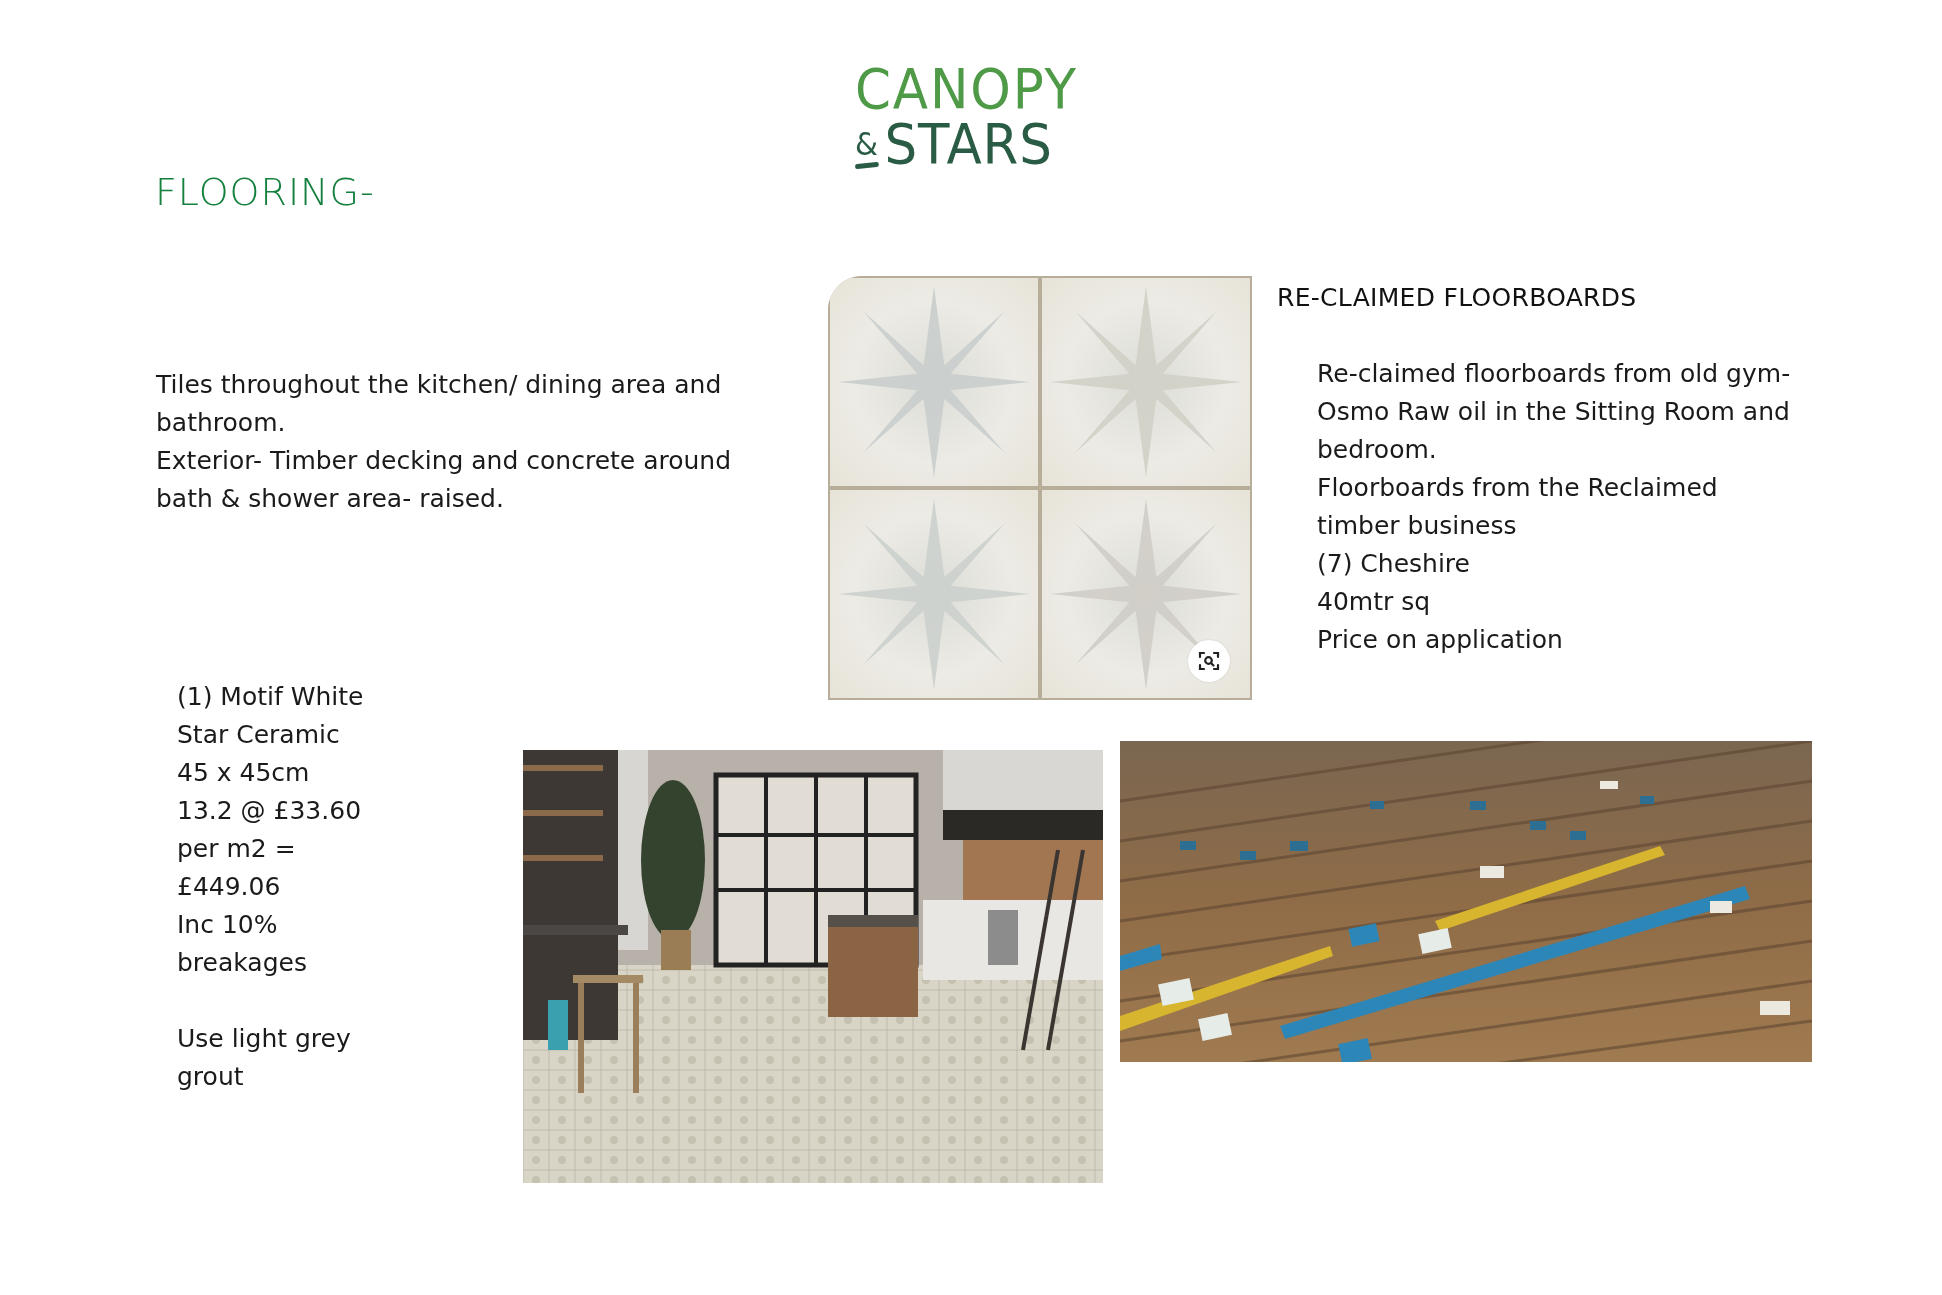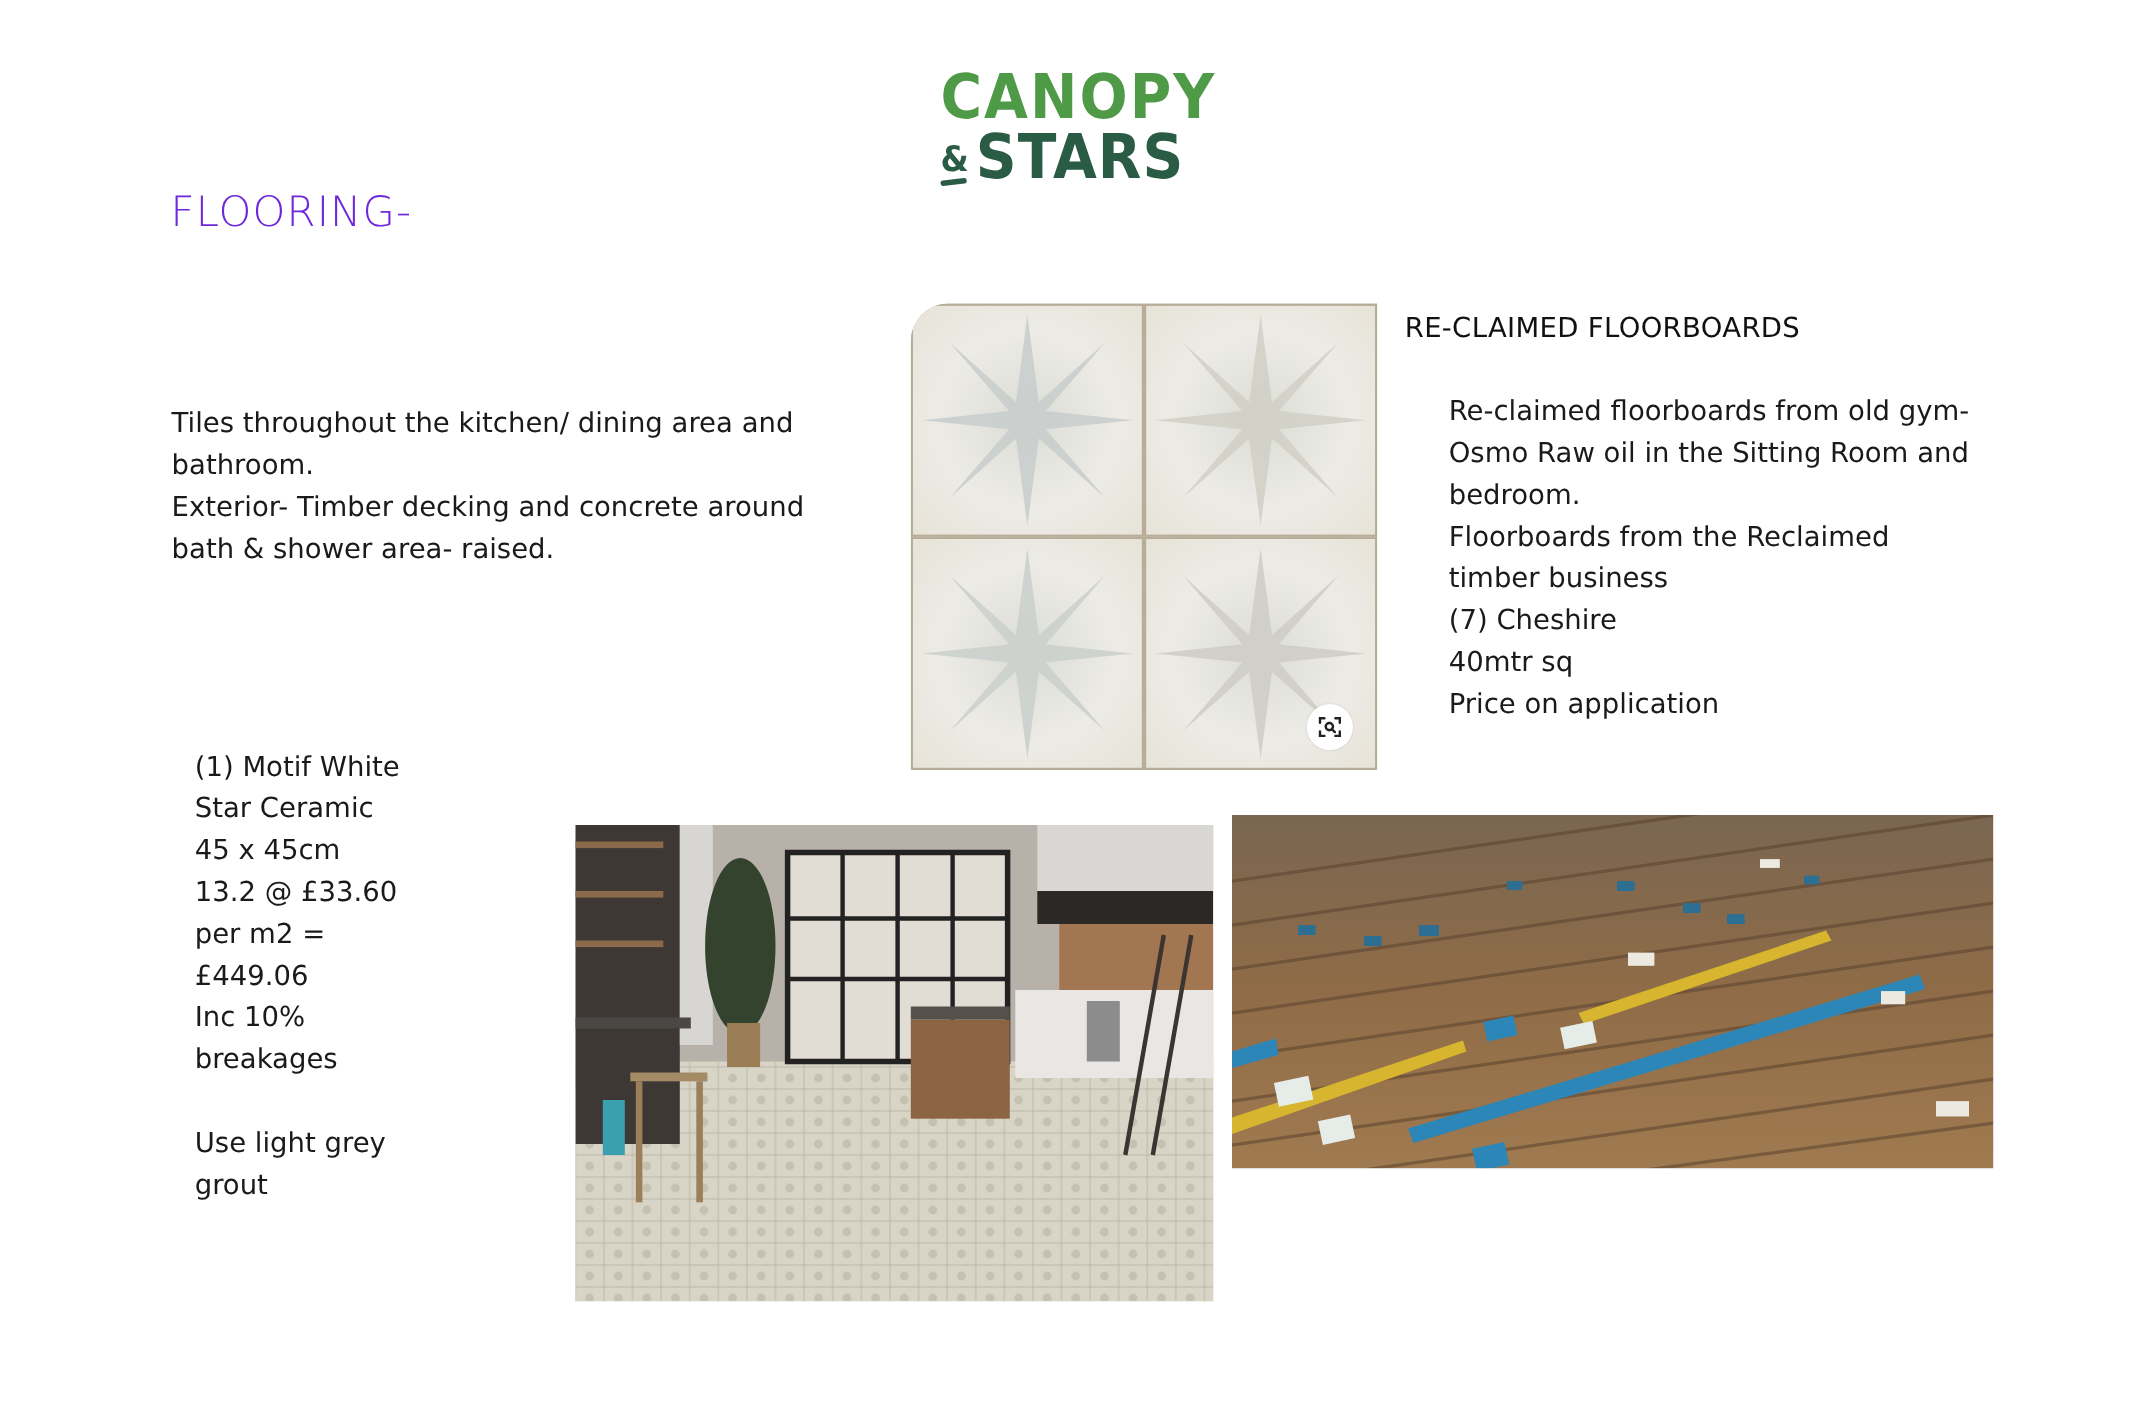--- a/index.html
+++ b/index.html
@@ -1,24 +1,24 @@
 <!DOCTYPE html>
 <html><head>
 <meta charset="utf-8">
 <style>
   html, body { margin:0; padding:0; background:#ffffff; }
   body { width:1942px; height:1295px; position:relative; overflow:hidden;
          font-family:"DejaVu Sans", "Liberation Sans", sans-serif; color:#111; }
   .abs { position:absolute; }
-  .logo { left:855px; top:62px; width:220px; text-align:left; font-family:"DejaVu Sans", sans-serif; font-weight:bold; letter-spacing:1px; }
+  .logo { left:855px; top:62px; width:220px; text-align:left; font-family:"DejaVu Sans", sans-serif; font-weight:normal; letter-spacing:1px; }
   .logo .l1 { font-size:56px; line-height:54px; color:#4e9a47; letter-spacing:2px; transform:scaleX(0.92); transform-origin:left; white-space:nowrap; }
   .logo .l2 { font-size:56px; line-height:56px; color:#2a5c45; white-space:nowrap; display:flex; align-items:center; transform:scaleX(0.92); transform-origin:left; }
   .logo .amp { font-size:32px; display:inline-block; position:relative; margin-right:6px; line-height:32px; }
   .logo .amp::after { content:""; position:absolute; left:0; bottom:-8px; width:26px; height:5px; background:#2a5c45; border-radius:3px; transform:rotate(-6deg); }
-  .title { left:155px; top:170px; font-size:38px; font-weight:300; letter-spacing:1px; color:#6d28d9; }
+  .title { left:155px; top:170px; font-size:38px; font-weight:300; letter-spacing:1px; color:#15803d; }
   .body-text { font-size:25px; line-height:38px; font-weight:normal; color:#1a1a1a; white-space:pre-line; }
   .left-block { left:156px; top:328px; width:620px; }
   .spec-block { left:177px; top:678px; width:280px; }
   .right-heading { left:1277px; top:279px; font-size:25px; line-height:38px; letter-spacing:0.3px; }
   .right-block { left:1317px; top:355px; width:520px; }
   .img { position:absolute; overflow:hidden; }
   .tile-img { left:828px; top:276px; width:424px; height:424px; border-top-left-radius:34px;
      background:#e9e6de; box-shadow: inset 0 0 0 2px #c8c3b4; }
   .tile-quad { position:absolute; width:50%; height:50%; background:radial-gradient(circle at 50% 50%, #dcdcd6 0%, #ecebe5 55%, #e7e3d8 100%); box-sizing:border-box; border:2px solid #b7ad98; }
   .tile-quad svg { width:100%; height:100%; }

